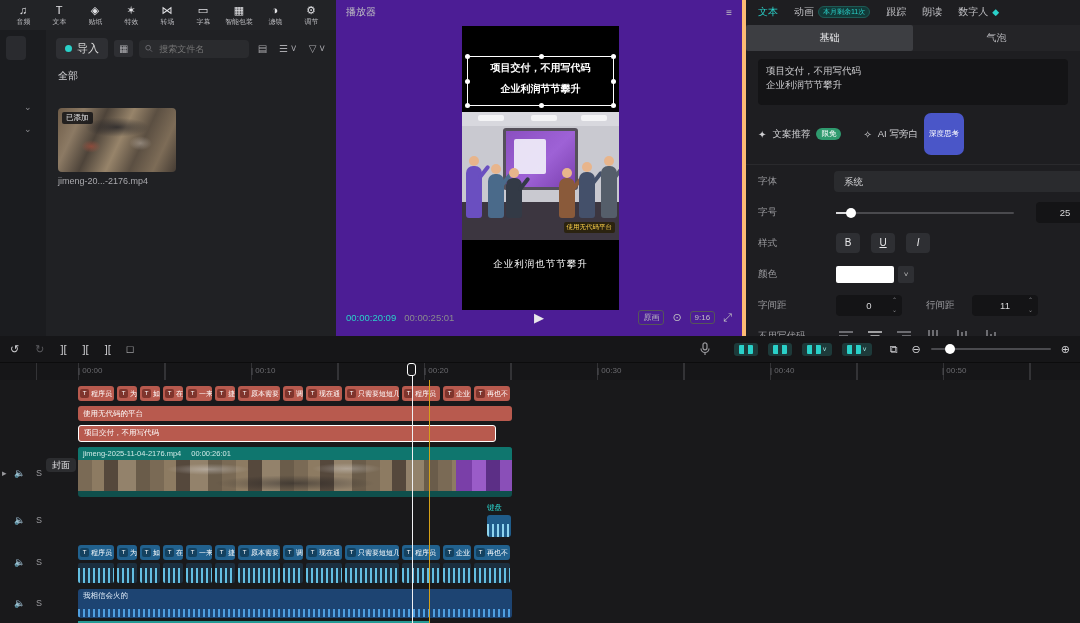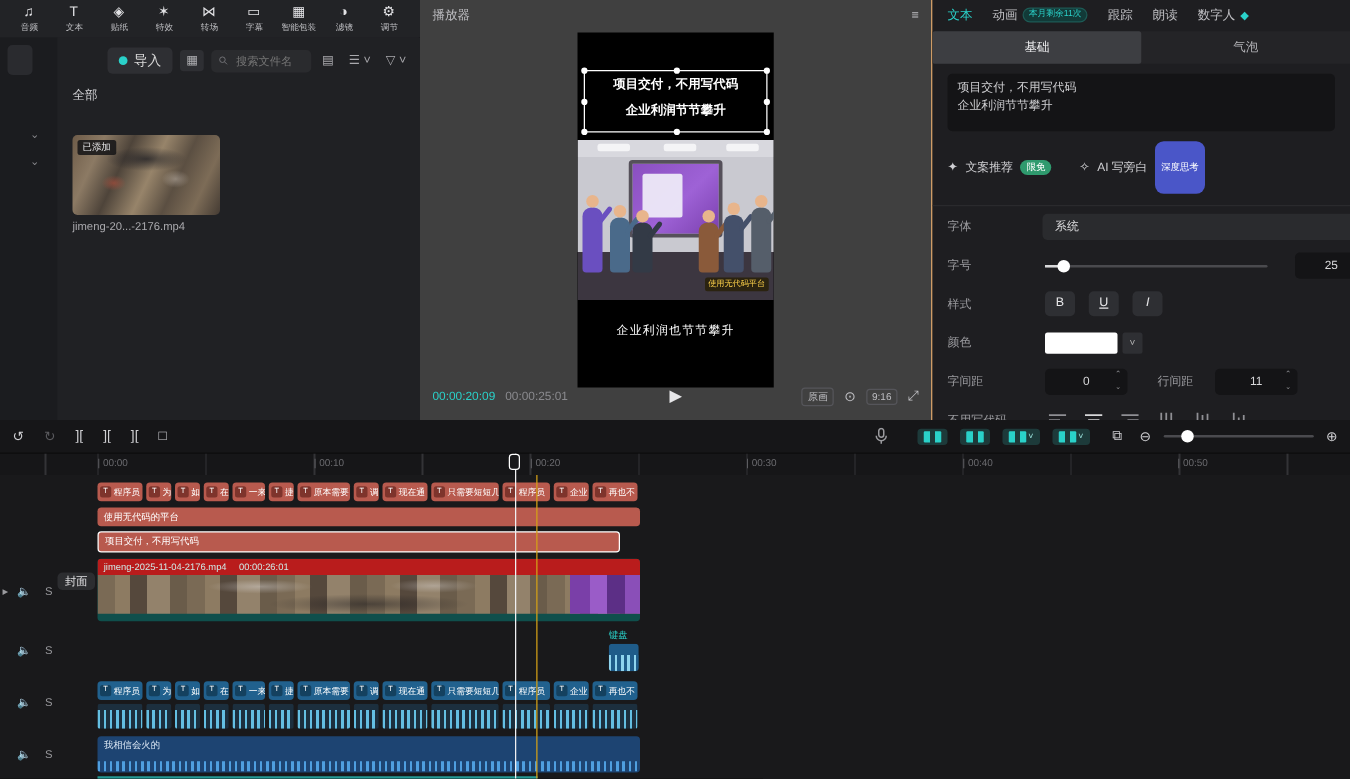--- a/index.html
+++ b/index.html
@@ -11,38 +11,38 @@
   .tb-item{width:34px;display:flex;flex-direction:column;align-items:center;gap:0px;color:#cfcfd2;cursor:pointer;}
   .tb-item .ico{font-size:11px;line-height:11px;height:12px;color:#e2e2e5;}
   .tb-item .lb{font-size:7.5px;transform:scale(.92);white-space:nowrap;color:#bdbdc1;}
   .tb-expand{margin-left:auto;color:#cfcfd2;font-size:13px;padding:0 6px;cursor:pointer;}
   #left-rail{position:absolute;left:0;top:30px;width:46px;height:306px;background:#1b1c1f;}
   .rail-tab{position:absolute;left:6px;top:6px;width:20px;height:24px;background:#2a2b2f;border-radius:4px;}
   .rail-chev{position:absolute;left:24px;color:#8a8a8e;font-size:9px;}
   
   #media-content{position:absolute;left:46px;top:30px;width:290px;height:306px;background:#202124;}
   .import-row{display:flex;align-items:center;gap:6px;padding:8px 8px 0 10px;}
-  .import-btn{display:flex;align-items:center;gap:5px;background:#2e2f33;border-radius:4px;padding:3px 9px;cursor:pointer;margin-left:30px;}
+  .import-btn{display:flex;align-items:center;gap:5px;background:#2e2f33;border-radius:4px;padding:3px 9px;cursor:pointer;}
   .import-dot{width:7px;height:7px;border-radius:50%;background:#2ad1c9;}
   .grid-btn,.sm-btn{color:#a9a9ad;background:transparent;padding:2px 3px;border-radius:3px;cursor:pointer;font-size:10px;white-space:nowrap;}
   .grid-btn{background:#2e2f33;padding:3px 5px;}
   .search-box{flex:1;display:flex;align-items:center;gap:4px;background:#2a2b2e;border-radius:4px;padding:3px 6px;color:#77777c;min-width:60px;}
   .search-box input{background:transparent;border:0;outline:0;color:#aaa;width:100%;font-size:9px;}
   .sec-label{padding:10px 0 0 12px;color:#cfcfd2;font-size:10px;}
   .media-card{position:absolute;left:12px;top:78px;width:130px;cursor:pointer;}
   .thumb{position:relative;width:118px;height:64px;border-radius:4px;overflow:hidden;
     background:linear-gradient(115deg,#6d5b48 0%,#8c7a64 18%,#4e443a 34%,#97846a 52%,#5b4f42 68%,#7d6c57 84%,#443b33 100%);}
   .thumb::after{content:"";position:absolute;inset:0;background:
     radial-gradient(14px 9px at 28% 60%,rgba(190,80,60,.55),transparent 70%),
     radial-gradient(16px 10px at 70% 55%,rgba(220,210,200,.4),transparent 70%),
     radial-gradient(40px 12px at 50% 30%,rgba(30,30,35,.75),transparent 80%);}
   .added-badge{position:absolute;left:4px;top:4px;z-index:2;background:rgba(20,20,22,.85);color:#e8e8ea;font-size:7.5px;padding:1px 4px;border-radius:2px;}
   .media-name{margin-top:4px;color:#a9a9ad;font-size:9px;}
   
-  #player-panel{position:absolute;left:336px;top:0;width:410px;height:336px;background:#404040;border-right:1px solid #fdba74;}
+  #player-panel{position:absolute;left:336px;top:0;width:410px;height:336px;background:#4c1d95;border-right:4px solid #fdba74;}
   .player-head{display:flex;justify-content:space-between;align-items:center;padding:5px 10px;color:#bfbfc3;font-size:10px;}
   .canvas{position:absolute;left:126px;top:26px;width:157px;height:284px;background:#000;overflow:hidden;}
   .ovl-box{position:absolute;left:5px;right:5px;top:30px;height:50px;border:1.5px solid #fff;}
   .ovl-line{color:#fff;text-align:center;font-weight:bold;font-size:10px;line-height:21px;text-shadow:0 0 2px #000,1px 1px 0 #000;}
   .handle{position:absolute;width:5px;height:5px;background:#fff;border-radius:50%;}
   .illus{position:absolute;left:0;right:0;top:86px;height:128px;background:linear-gradient(#d8d8de 0 14px,#c9c9d0 14px 70%,#3c3640 70% 100%);}
   .ceil{position:absolute;top:3px;width:26px;height:6px;background:#f4f4f6;border-radius:2px;}
   .screen{position:absolute;left:26%;top:16px;width:48%;height:62px;background:linear-gradient(135deg,#8a4fc0,#9e62d6 55%,#7a3fae);border:3px solid #55505a;border-radius:3px;}
   .screen::after{content:"";position:absolute;left:12%;top:14%;width:46%;height:62%;background:rgba(240,238,248,.92);border-radius:2px;}
   .person{position:absolute;bottom:22px;width:16px;height:44px;border-radius:7px 7px 3px 3px;}
@@ -112,21 +112,21 @@
   .solo{position:absolute;color:#9a9a9e;font-size:9px;cursor:pointer;}
   .cover-btn{position:absolute;left:46px;top:78px;width:30px;height:14px;background:#2c2d30;border-radius:4px;color:#e0e0e2;font-size:9px;display:flex;align-items:center;justify-content:center;cursor:pointer;}
   
   .chip-row{position:absolute;left:78px;top:6px;height:15px;display:flex;gap:3px;}
   .chip{background:#b85a4e;border-radius:3px;display:flex;align-items:center;gap:2px;padding:0 2px;overflow:hidden;cursor:pointer;flex:0 0 auto;}
   .chip .t-ico{width:9px;height:9px;background:#7e342c;border-radius:2px;color:#fff;font-size:6px;line-height:9px;text-align:center;flex:0 0 auto;}
   .chip .t-lb{color:#fff;font-size:7px;white-space:nowrap;}
   .clip-bar{position:absolute;left:78px;height:15px;background:#b85a4e;border-radius:3px;color:#fff;font-size:7.5px;line-height:15px;padding-left:5px;cursor:pointer;}
   .clip-selected{border:1.5px solid #fff;height:17px;line-height:14px;background:#b85a4e;}
   .video-clip{position:absolute;left:78px;top:67px;width:434px;height:50px;border-radius:3px;overflow:hidden;background:#0f4f4c;cursor:pointer;}
-  .vc-head{height:13px;background:#b91c1c;color:#cfe9e6;font-size:7.5px;line-height:13px;padding-left:5px;display:flex;gap:10px;align-items:center;}
+  .vc-head{height:13px;background:#0f766e;color:#cfe9e6;font-size:7.5px;line-height:13px;padding-left:5px;display:flex;gap:10px;align-items:center;}
   .filmstrip{position:relative;height:31px;background:repeating-linear-gradient(90deg,#7a6a55 0 14px,#8d7b62 14px 26px,#55483c 26px 40px,#93826b 40px 58px,#6a5c4a 58px 72px);}
   .filmstrip::after{content:"";position:absolute;inset:0;background:
      radial-gradient(60px 8px at 30% 30%,rgba(240,240,245,.35),transparent 70%),
      radial-gradient(50px 8px at 62% 28%,rgba(240,240,245,.3),transparent 70%),
      radial-gradient(100px 10px at 50% 75%,rgba(20,20,25,.45),transparent 80%);}
   .fs-purple{position:absolute;right:0;top:0;bottom:0;width:56px;background:repeating-linear-gradient(90deg,#7a3fa8 0 16px,#9a5cc8 16px 30px,#5c2f86 30px 44px,#8a4fb8 44px 56px);}
   .sfx-clip{position:absolute;left:487px;top:123px;width:26px;cursor:pointer;}
   .sfx-label{color:#2ad1c9;font-size:7.5px;margin-bottom:2px;}
   .sfx-block{width:24px;height:22px;background:#1f5c8a;border-radius:3px;
      background-image:repeating-linear-gradient(90deg,#8fd4ee 0 2px,#1f5c8a 2px 5px);background-size:100% 60%;background-position:0 100%;background-repeat:no-repeat;background-color:#1f5c8a;}

